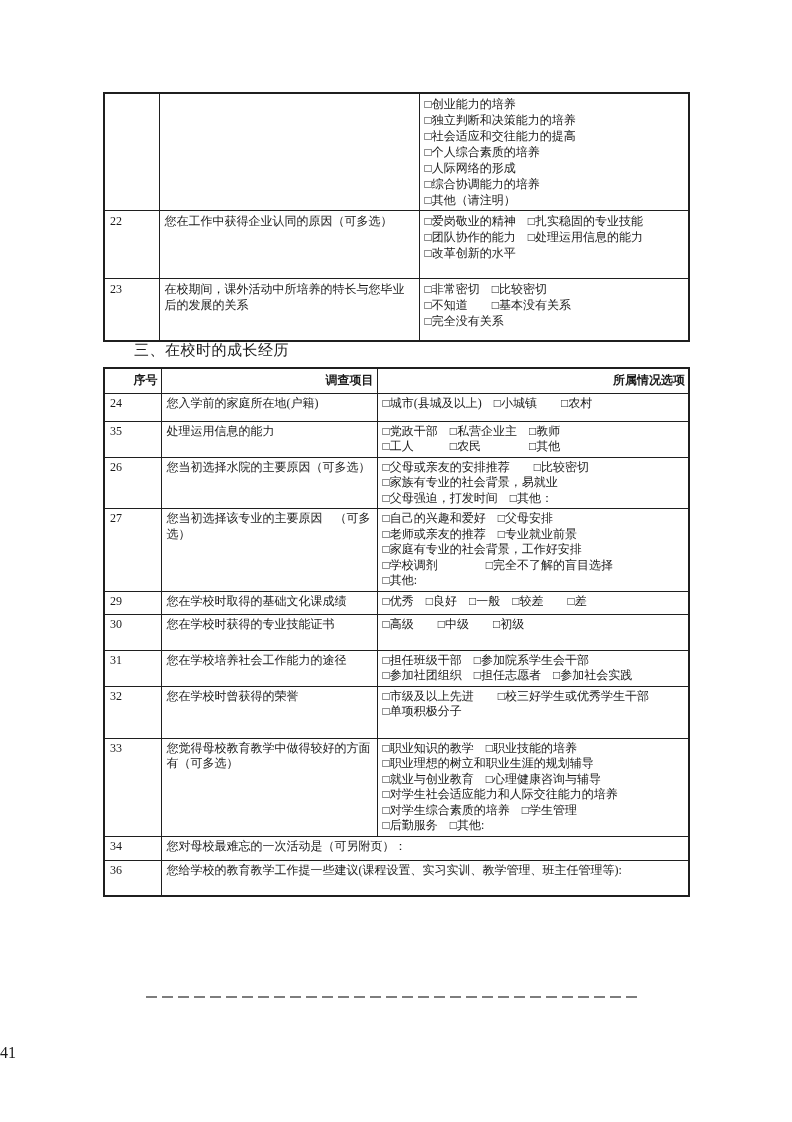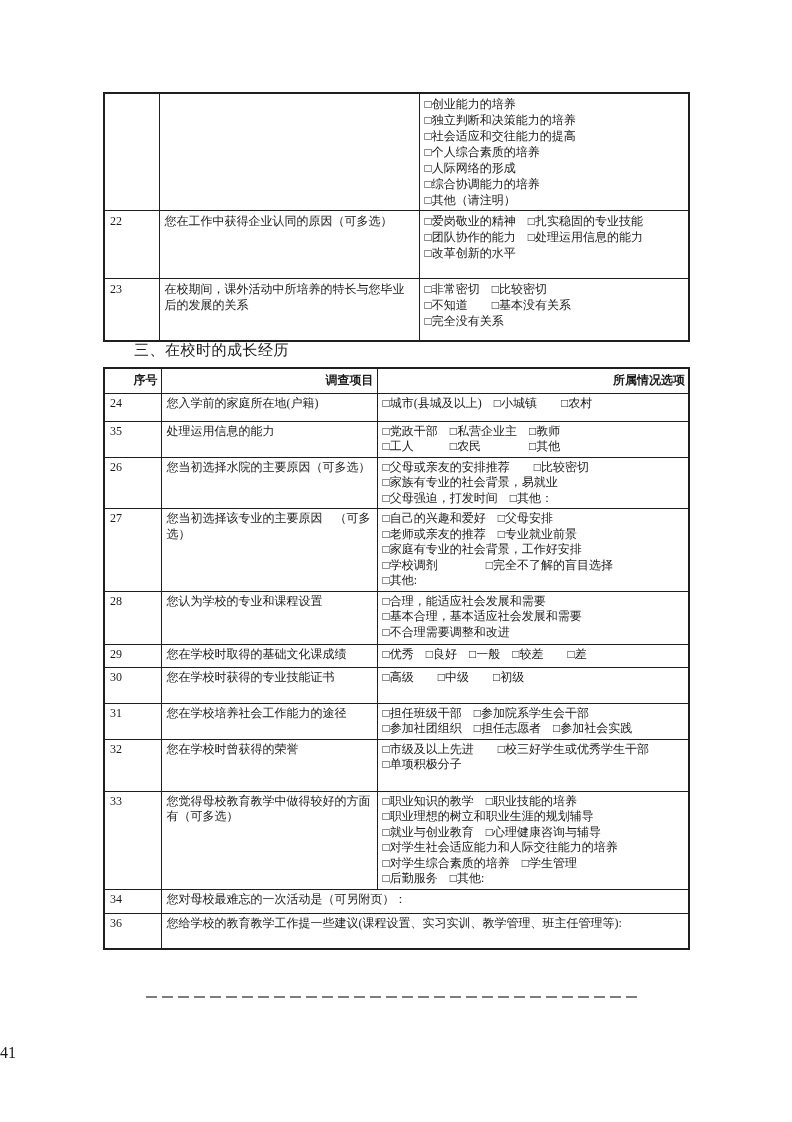--- a/index.html
+++ b/index.html
@@ -124,29 +124,20 @@
     <td class="num">27</td>
     <td>您当初选择该专业的主要原因　（可多选）</td>
     <td>
       <div class="opt">□自己的兴趣和爱好　□父母安排</div>
       <div class="opt">□老师或亲友的推荐　□专业就业前景</div>
       <div class="opt">□家庭有专业的社会背景，工作好安排</div>
       <div class="opt">□学校调剂　　　　□完全不了解的盲目选择</div>
       <div class="opt">□其他:</div>
     </td>
   </tr>
-  <tr style="height:53px;">
-    <td class="num">28</td>
-    <td>您认为学校的专业和课程设置</td>
-    <td>
-      <div class="opt">□合理，能适应社会发展和需要</div>
-      <div class="opt">□基本合理，基本适应社会发展和需要</div>
-      <div class="opt">□不合理需要调整和改进</div>
-    </td>
-  </tr>
   <tr style="height:23px;">
     <td class="num">29</td>
     <td>您在学校时取得的基础文化课成绩</td>
     <td>
       <div class="opt">□优秀　□良好　□一般　□较差　　□差</div>
     </td>
   </tr>
   <tr style="height:36px;">
     <td class="num">30</td>
     <td>您在学校时获得的专业技能证书</td>

